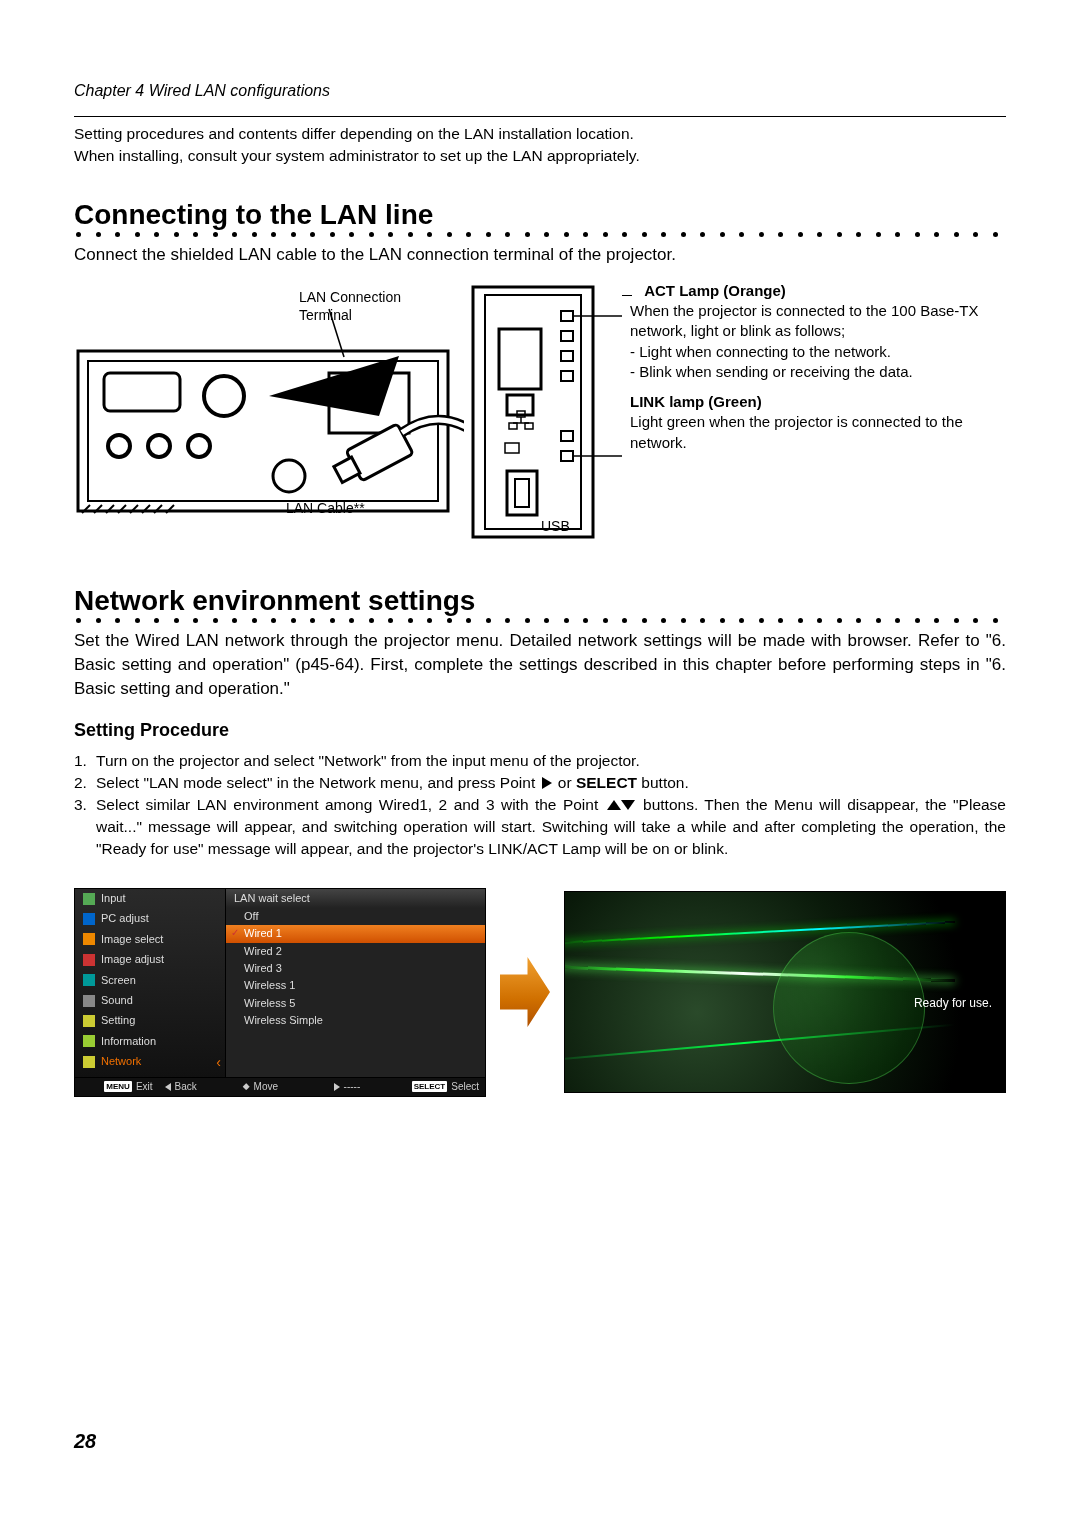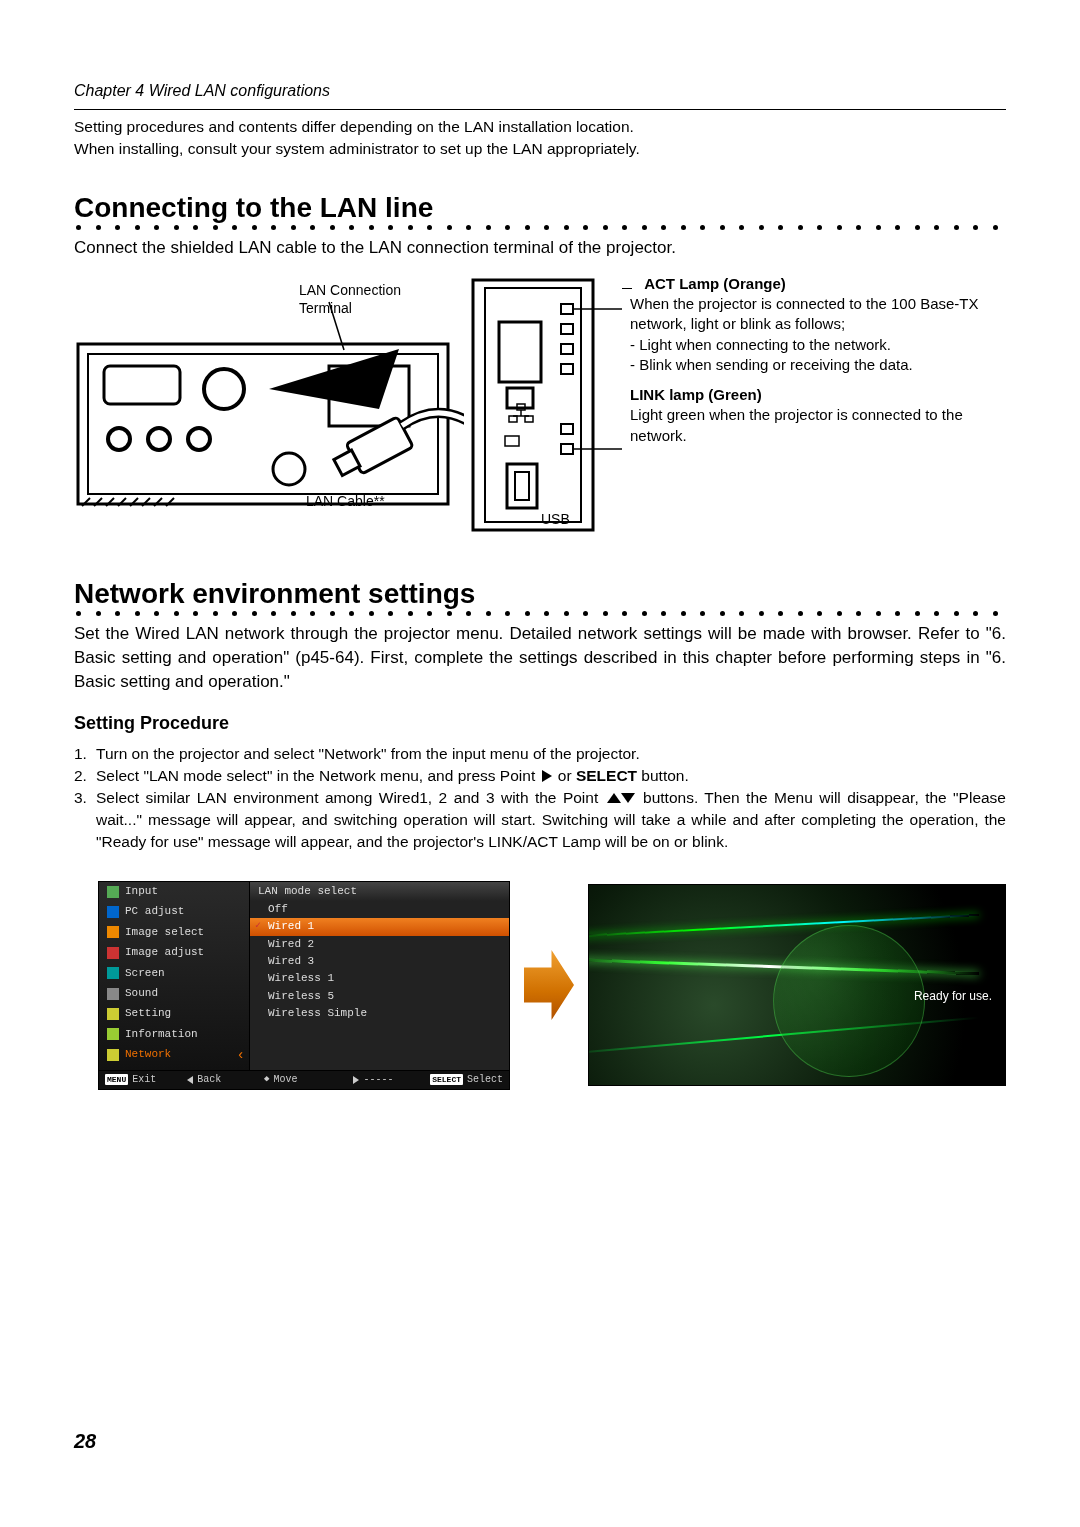--- a/index.html
+++ b/index.html
@@ -13,21 +13,21 @@
   .page {
     width: 1080px;
     height: 1527px;
     box-sizing: border-box;
     padding: 80px 74px 0 74px;
     position: relative;
   }
   .chapter-header {
     font-style: italic;
     font-size: 16px;
-    padding-bottom: 7px;
+    padding-bottom: 14px;
     border-bottom: 1px solid #000;
     margin-bottom: 6px;
   }
   .intro-text {
     font-size: 15.5px;
     line-height: 1.4;
   }
   .section-heading {
     font-size: 28px;
     font-weight: bold;
@@ -123,22 +123,21 @@
     align-items:center;
     margin-top: 28px;
     gap: 14px;
   }
   .menu-shot {
     width: 410px;
     background: #1a1a1a;
     border: 1px solid #000;
     font-size: 11px;
     color: #ddd;
-    font-family: Liberation Mono, monospace;
-    margin-left: 24px;
+    font-family: Liberation Sans, sans-serif;
   }
   .menu-main {
     display:flex;
     min-height: 188px;
   }
   .menu-left {
     width: 150px;
     background: linear-gradient(#2a2a2a,#111);
     border-right: 1px solid #000;
   }
@@ -351,21 +350,21 @@
           <line x1="8" y1="232" x2="16" y2="224"></line>
             <line x1="20" y1="232" x2="28" y2="224"></line>
           <line x1="32" y1="232" x2="40" y2="224"></line>
             <line x1="44" y1="232" x2="52" y2="224"></line>
           <line x1="56" y1="232" x2="64" y2="224"></line>
             <line x1="68" y1="232" x2="76" y2="224"></line>
           <line x1="80" y1="232" x2="88" y2="224"></line>
             <line x1="92" y1="232" x2="100" y2="224"></line>
         </g>
       </svg>
-      <div style="position:absolute;left:232px;top:218px;" class="callout-label">LAN Cable**</div>
+      <div style="position:absolute;left:212px;top:218px;" class="callout-label">LAN Cable**</div>
     </div>
 
     <div class="diagram-mid">
       <svg class="td-mid-svg" viewBox="0 0 160 260">
         <rect x="6" y="6" width="120" height="250" fill="#fff" stroke="#000" stroke-width="3"></rect>
         <rect x="18" y="14" width="96" height="234" fill="none" stroke="#000" stroke-width="2"></rect>
 
         <rect x="32" y="48" width="42" height="60" fill="none" stroke="#000" stroke-width="3"></rect>
         <rect x="40" y="114" width="26" height="20" fill="none" stroke="#000" stroke-width="3"></rect>
 
@@ -518,32 +517,32 @@
               <span class="micon lime"></span>
               <span>Information</span>
             </div>
           <div class="mitem sel">
               <span class="micon net"></span>
               <span>Network</span>
               <span class="sel-caret">‹</span>
             </div>
         </div>
         <div class="menu-right">
-          <div class="rhead">LAN mode select</div>
+          <div class="rhead">LAN wait select</div>
           <div class="ritem">Off</div>
           <div class="ritem sel">Wired 1</div>
           <div class="ritem">Wired 2</div>
           <div class="ritem">Wired 3</div>
           <div class="ritem">Wireless 1</div>
           <div class="ritem">Wireless 5</div>
           <div class="ritem">Wireless Simple</div>
         </div>
       </div>
       <div class="menu-footer">
-        <div class="fcell" style="width:78px;">
+        <div class="fcell" style="width:78px;justify-content:flex-end;">
             <span class="badge">MENU</span>
             <span>Exit</span>
           </div>
         <div class="fcell" style="width:72px;">
             <span style="display:inline-block;width:0;height:0;border-top:4px solid transparent;border-bottom:4px solid transparent;border-right:6px solid #ccc;"></span>
             <span>Back</span>
           </div>
         <div class="fcell" style="width:86px;">
             <span style="font-size:9px;">◆</span>
             <span>Move</span>

